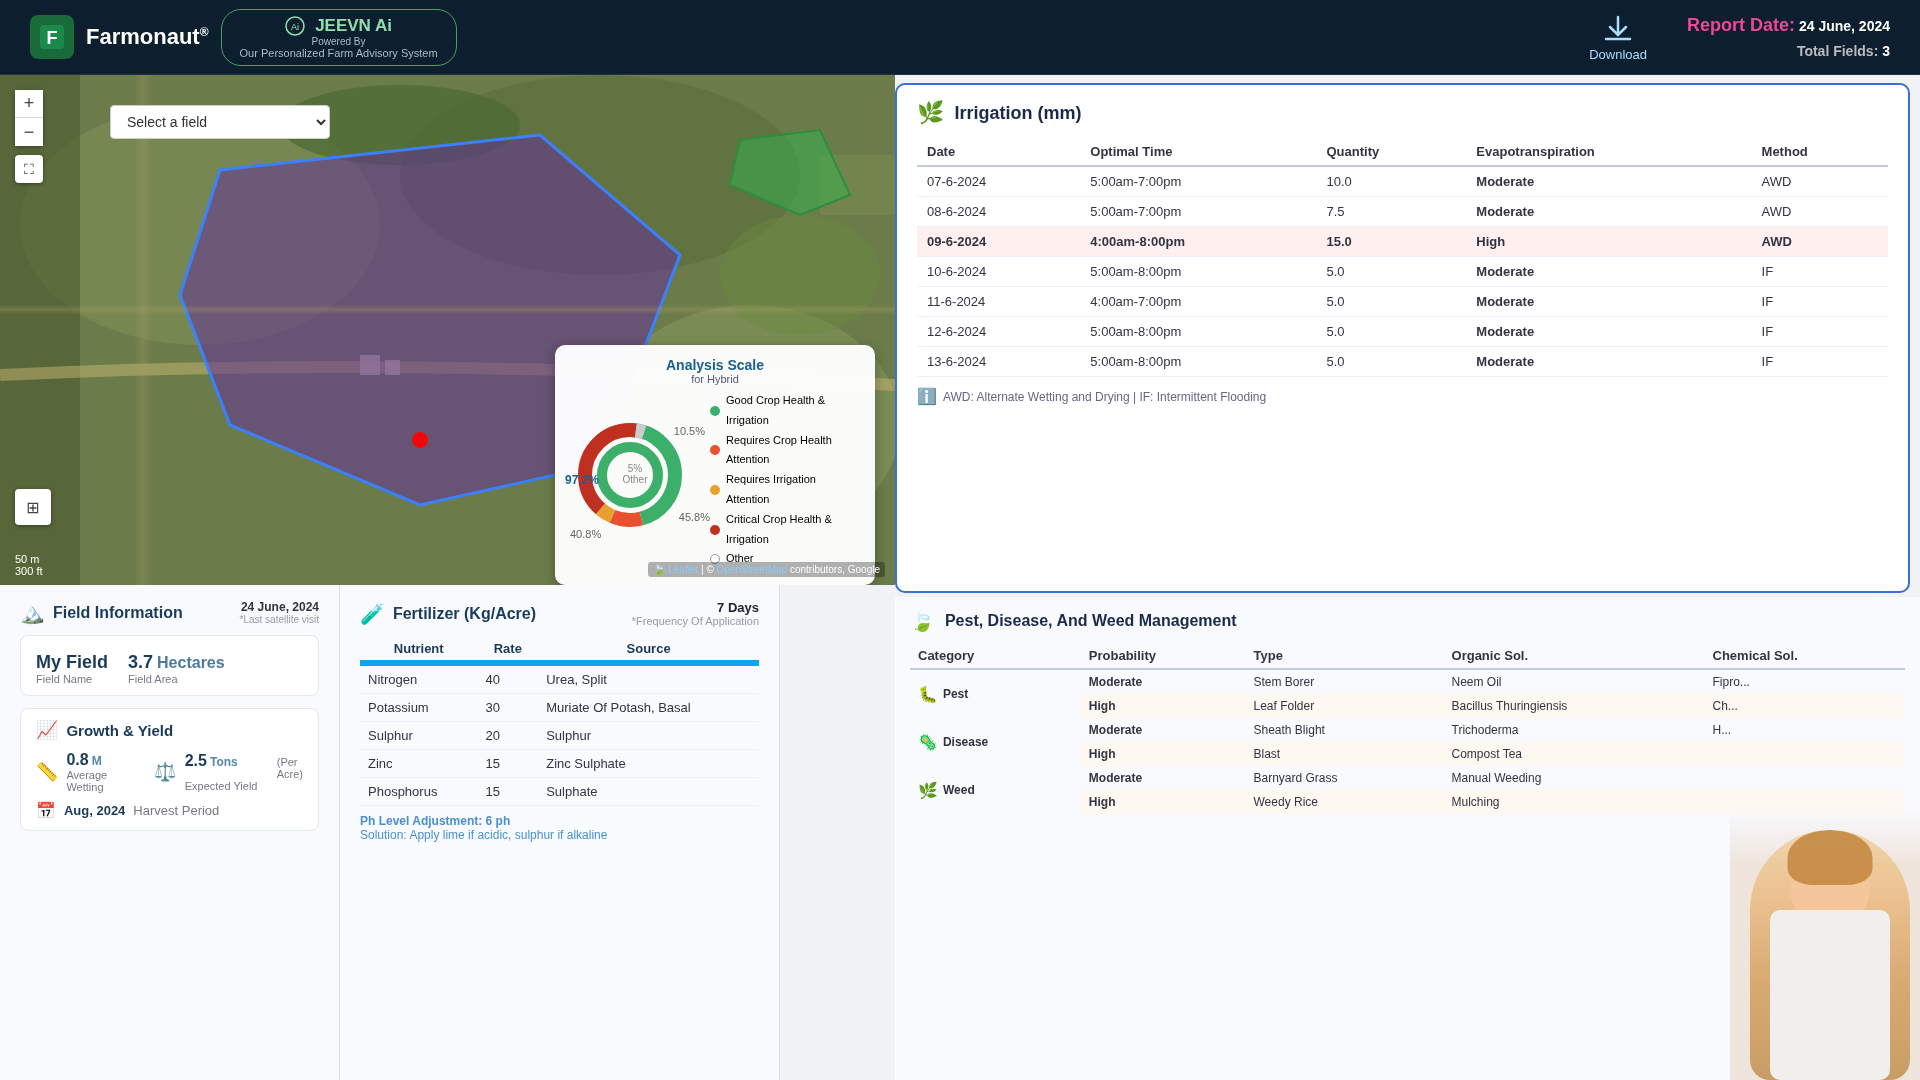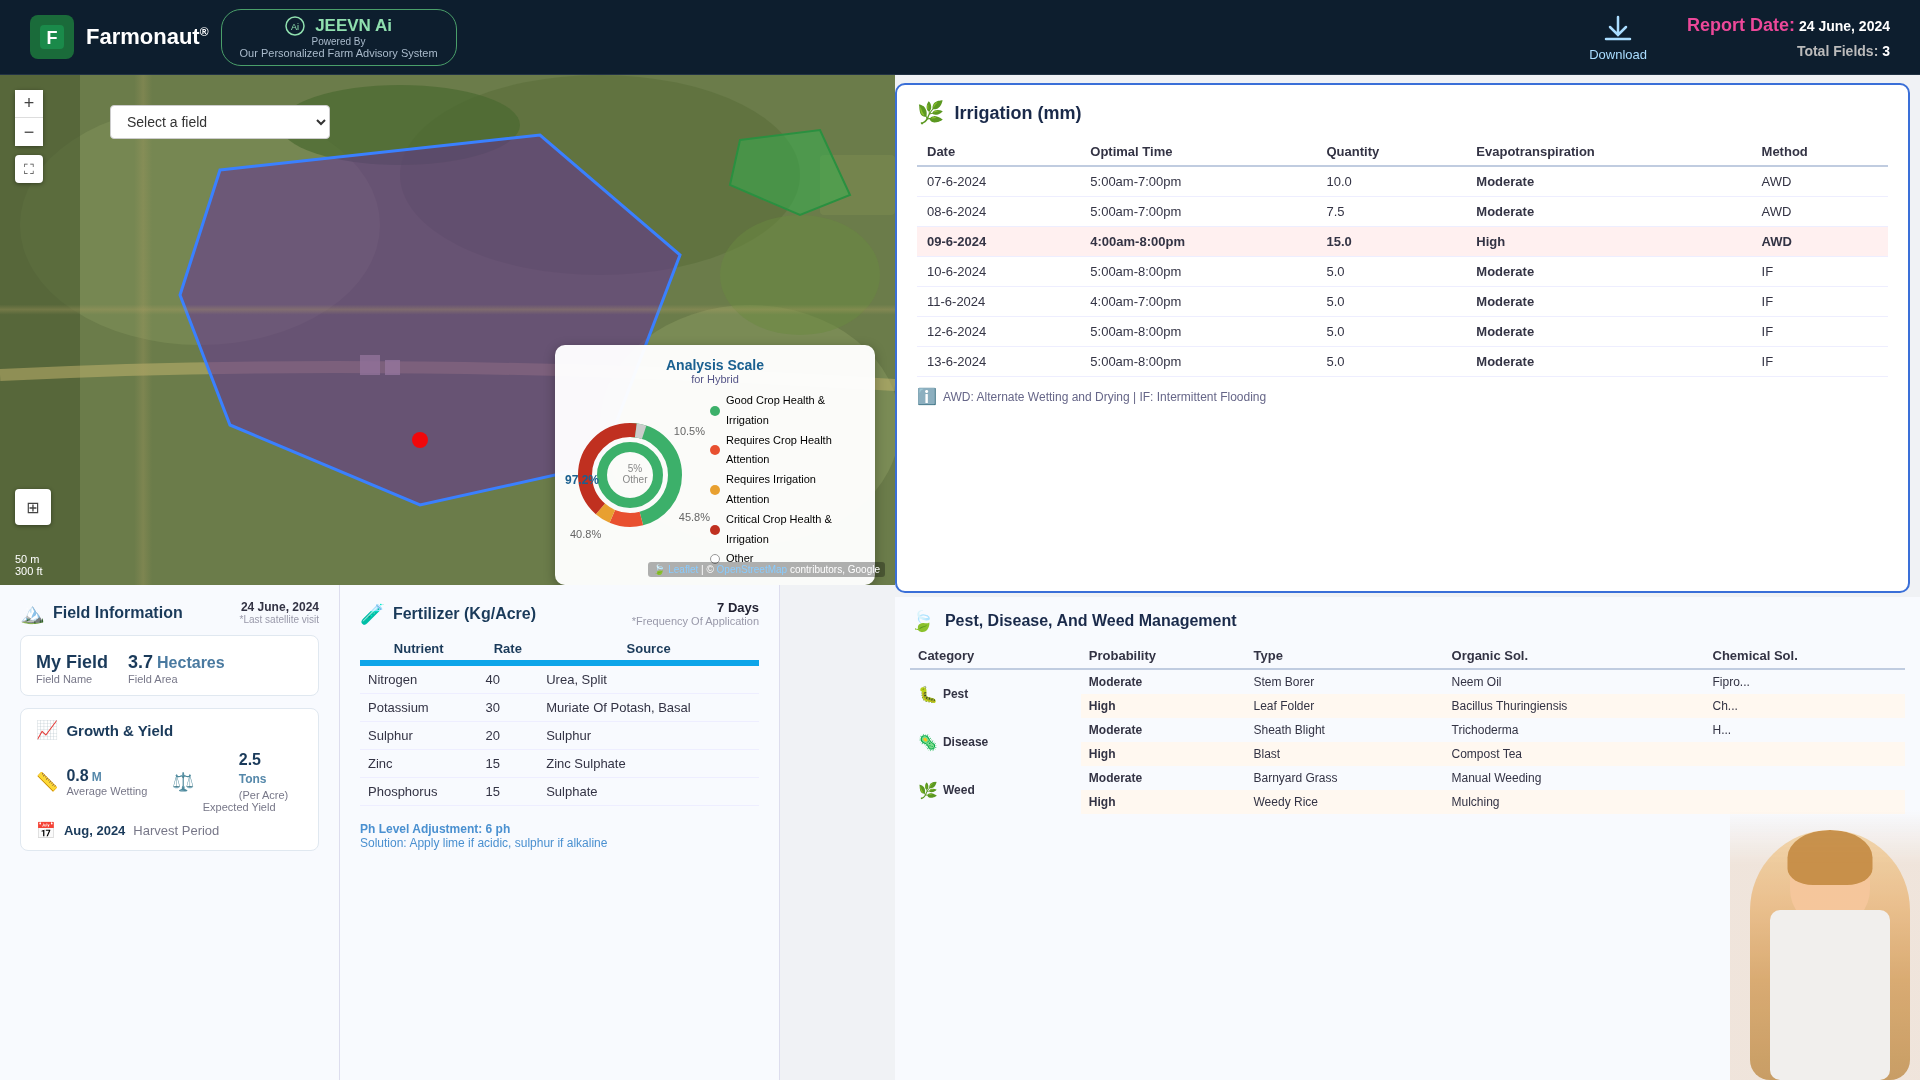--- a/index.html
+++ b/index.html
@@ -272,21 +272,21 @@
     #fert-table { width: 100%; border-collapse: collapse; margin-bottom: 8px; }
     #fert-table th {
       text-align: center; font-size: 13px; font-weight: 700;
       color: #1a3a5a; padding: 4px 8px;
       border-bottom: 6px solid #0ea5e9;
     }
     #fert-table td {
       padding: 6px 8px; font-size: 13px; color: #334;
       border-bottom: 1px solid #eef;
     }
-    #ph-note { font-size: 12px; color: #556; margin-top: 16px; }
+    #ph-note { font-size: 12px; color: #556; margin-top: 8px; }
     #ph-note span { color: #4a90d0; font-weight: bold; }
     #solution-note { font-size: 12px; color: #4a90d0; }
     #irrigation-section {
       height: 510px;
       background: #fff;
       border: 2.5px solid #3a6fd8;
       border-radius: 10px;
       margin: 8px 10px 4px 0;
       padding: 15px 20px;
       overflow: hidden;
@@ -573,21 +573,21 @@
                 <div style="display:flex;align-items:baseline;gap:3px;">
                   <span class="growth-val">0.8</span>
                   <span class="growth-unit">M</span>
                 </div>
                 <div class="growth-label">Average Wetting</div>
               </div>
             </div>
             <div class="growth-stat">
               <span class="growth-icon">⚖️</span>
               <div>
-                <div style="display:flex;align-items:baseline;gap:3px;flex-direction:column;">
+                <div style="display:flex;align-items:baseline;gap:3px;">
                   <span class="growth-val">2.5</span>
                   <span class="growth-unit">Tons</span>
                   <span style="font-size:11px;color:#778;margin-left:36px;">(Per Acre)</span>
                 </div>
                 <div class="growth-label">Expected Yield</div>
               </div>
             </div>
           </div>
           <div id="harvest-row">
             <span style="font-size:16px;">📅</span>

